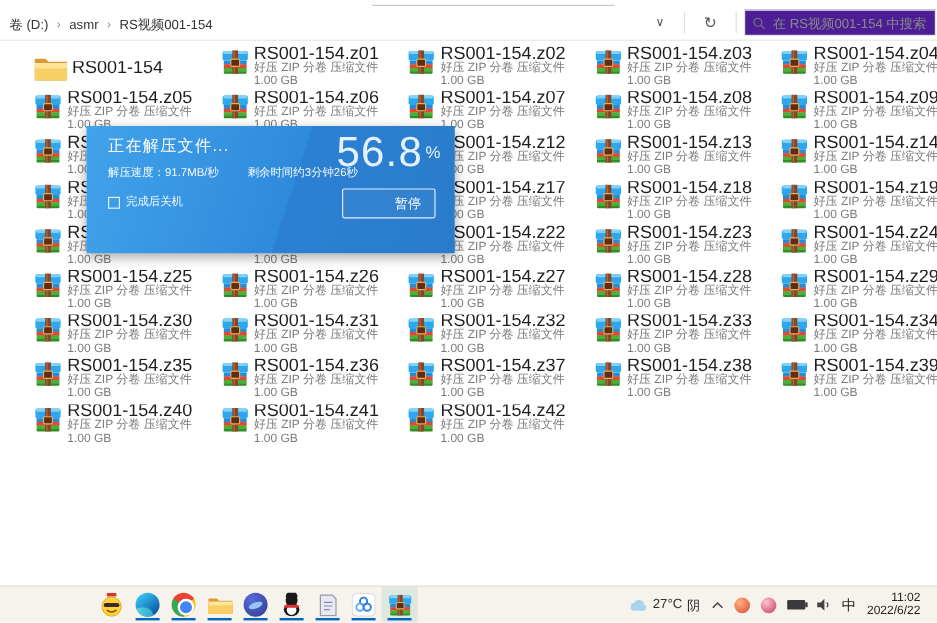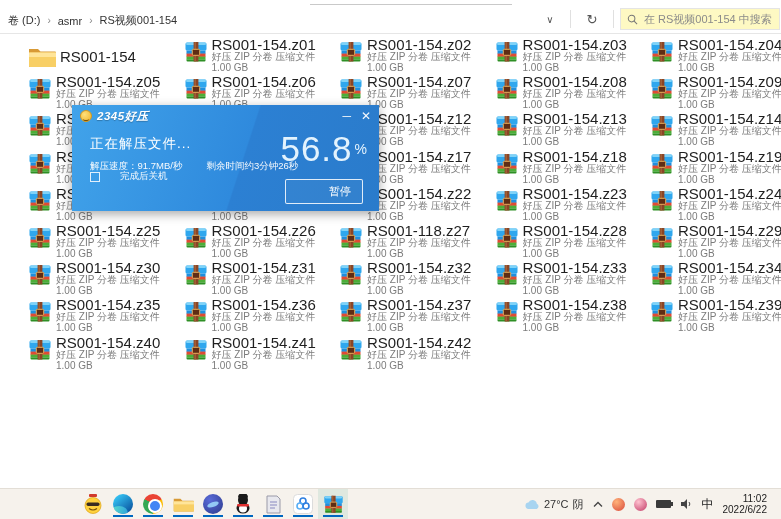--- a/index.html
+++ b/index.html
@@ -10,21 +10,21 @@
   
   .top-hairline { position:absolute; left:310px; top:4px; width:202px; height:1px; background:#c9c9c9; }
   .header { position:absolute; left:0; top:0; width:781px; height:34px; background:#fff; border-bottom:1px solid #e6e6e6; }
   .breadcrumb { position:absolute; left:8px; top:13px; display:flex; align-items:center; gap:7px; font-size:11px; color:#333; }
   .crumb { cursor:default; }
   .crumb-sep { color:#888; font-size:10px; }
   .addr-controls { position:absolute; right:0; top:8px; height:22px; display:flex; align-items:center; }
   .addr-chevron { width:28px; text-align:center; color:#555; font-size:10px; }
   .vsep { width:1px; height:18px; background:#e0e0e0; margin:0 6px; }
   .refresh-btn { width:30px; text-align:center; color:#555; font-size:13px; }
-  .search-box { width:160px; height:22px; display:flex; align-items:center; gap:6px; padding:0 6px; border:1px solid #e4e4e4; background:#fef9c3; margin-right:1px; }
+  .search-box { width:160px; height:22px; display:flex; align-items:center; gap:6px; padding:0 6px; border:1px solid #e4e4e4; background:#4c1d95; margin-right:1px; }
   .search-box .ph { font-size:11px; color:#8a8a8a; white-space:nowrap; overflow:hidden; }
 
   
   .file-grid { position:absolute; left:28px; top:38px; width:778px;
     display:grid; grid-template-columns:repeat(5,155.5px); grid-auto-rows:37.2px; }
   .file-item { display:flex; align-items:flex-start; gap:4px; padding-top:1px; cursor:default; }
   .fi-icon { width:24px; height:24px; flex:0 0 24px; display:block; margin-top:1px; }
   .fi-icon svg { display:block; }
   .fi-text { display:flex; flex-direction:column; line-height:11px; overflow:hidden; }
   .fi-name { font-size:15px; color:#1f1f1f; line-height:12px; white-space:nowrap; }
@@ -38,21 +38,21 @@
     box-shadow:0 3px 10px rgba(0,0,0,.35); color:#fff; }
   .dlg-titlebar { height:22px; display:flex; align-items:center; padding:0 8px; }
   .dlg-logo { width:12px; height:12px; border-radius:50%; background:radial-gradient(circle at 35% 35%, #ffe07a, #f0b32a); border:1px solid #d79a1e; margin-right:5px; position:relative; }
   .dlg-logo::after { content:""; position:absolute; left:2px; top:6px; width:6px; height:3px; border-bottom:1px solid #7a5209; border-radius:50%; }
   .dlg-title { font-size:11.5px; font-weight:bold; font-style:italic; letter-spacing:.5px; text-shadow:0 1px 1px rgba(0,0,0,.25); }
   .dlg-winbtns { margin-left:auto; display:flex; gap:10px; font-size:12px; line-height:12px; }
   .dlg-winbtns span { cursor:pointer; opacity:.95; }
   .dlg-body { position:relative; height:84px; }
   .dlg-status { position:absolute; left:18px; top:8px; font-size:13.5px; letter-spacing:1px; }
   .dlg-speedline { position:absolute; left:18px; top:33px; font-size:9.5px; display:flex; gap:24px; opacity:.95; white-space:nowrap; }
-  .dlg-checkline { position:absolute; left:18px; top:43px; display:flex; align-items:center; gap:20px; }
+  .dlg-checkline { position:absolute; left:18px; top:57px; display:flex; align-items:center; gap:5px; }
   .dlg-checkbox { width:10px; height:10px; border:1px solid rgba(255,255,255,.85); background:transparent; }
   .dlg-checklabel { font-size:9.5px; opacity:.95; }
   .dlg-percent { position:absolute; right:12px; top:2px; display:flex; align-items:center; color:rgba(235,248,255,.96); }
   .dlg-percent .num { font-size:35px; font-weight:300; letter-spacing:1px; }
   .dlg-percent .unit { font-size:14px; margin-left:2px; }
   .dlg-pause { position:absolute; right:16px; top:52px; width:78px; height:25px; border:1px solid rgba(255,255,255,.85); background:rgba(255,255,255,.04); color:#fff; font-size:11px; border-radius:2px; display:flex; align-items:center; justify-content:center; cursor:pointer;padding-left:32px; }
 
   
   .taskbar { position:absolute; left:0; bottom:0; width:781px; height:31px; background:#f6f2ec; border-top:1px solid #e3ded6; display:flex; align-items:stretch; }
   .task-apps { display:flex; align-items:stretch; margin-left:78px; }
@@ -648,21 +648,21 @@
             <rect x="2.5" y="10.5" width="19" height="3.4" fill="#1f8fdd"></rect>
             <rect x="2.5" y="13.6" width="19" height="3.3" fill="#e04a33"></rect>
             <rect x="2.5" y="16.6" width="19" height="3" fill="#4caf38"></rect>
             <path d="M2.5 19.4 h19 v1.1 a1 1 0 0 1 -1 1 h-17 a1 1 0 0 1 -1 -1 z" fill="#2e8f25"></path>
             <rect x="9.6" y="2" width="4.8" height="19.5" fill="#8a4526"></rect>
             <rect x="10.6" y="2" width="1.1" height="19.5" fill="#aa6a3c"></rect>
             <rect x="8.3" y="9.3" width="7.4" height="6" rx="1" fill="#5f2c14" stroke="#e8b05c" stroke-width="1"></rect>
           </svg>
         </span>
       <span class="fi-text">
-        <span class="fi-name">RS001-118.z27</span>
+        <span class="fi-name">RS001-154.z27</span>
         <span class="fi-type">好压 ZIP 分卷 压缩文件</span>
         <span class="fi-size">1.00 GB</span>
       </span>
     </div>
       <div class="file-item">
       <span class="fi-icon">
           <svg width="24" height="24" viewBox="0 0 24 24">
             <rect x="1.5" y="2.5" width="21" height="8" rx="1.5" fill="#2fa7ee"></rect>
             <rect x="2" y="2.5" width="20" height="2.6" rx="1.3" fill="#7fd3f8"></rect>
             <rect x="2.5" y="10.5" width="19" height="3.4" fill="#1f8fdd"></rect>
@@ -956,28 +956,20 @@
         </span>
       <span class="fi-text">
         <span class="fi-name">RS001-154.z42</span>
         <span class="fi-type">好压 ZIP 分卷 压缩文件</span>
         <span class="fi-size">1.00 GB</span>
       </span>
     </div>
     </div>
 
   <div class="dialog">
-    <div class="dlg-titlebar">
-      <span class="dlg-logo"></span>
-      <span class="dlg-title">2345好压</span>
-      <span class="dlg-winbtns">
-        <span>─</span>
-        <span>✕</span>
-      </span>
-    </div>
     <div class="dlg-body">
       <div class="dlg-status">正在解压文件...</div>
       <div class="dlg-speedline">
         <span>解压速度：91.7MB/秒</span>
         <span>剩余时间约3分钟26秒</span>
       </div>
       <div class="dlg-checkline">
         <span class="dlg-checkbox"></span>
         <span class="dlg-checklabel">完成后关机</span>
       </div>

